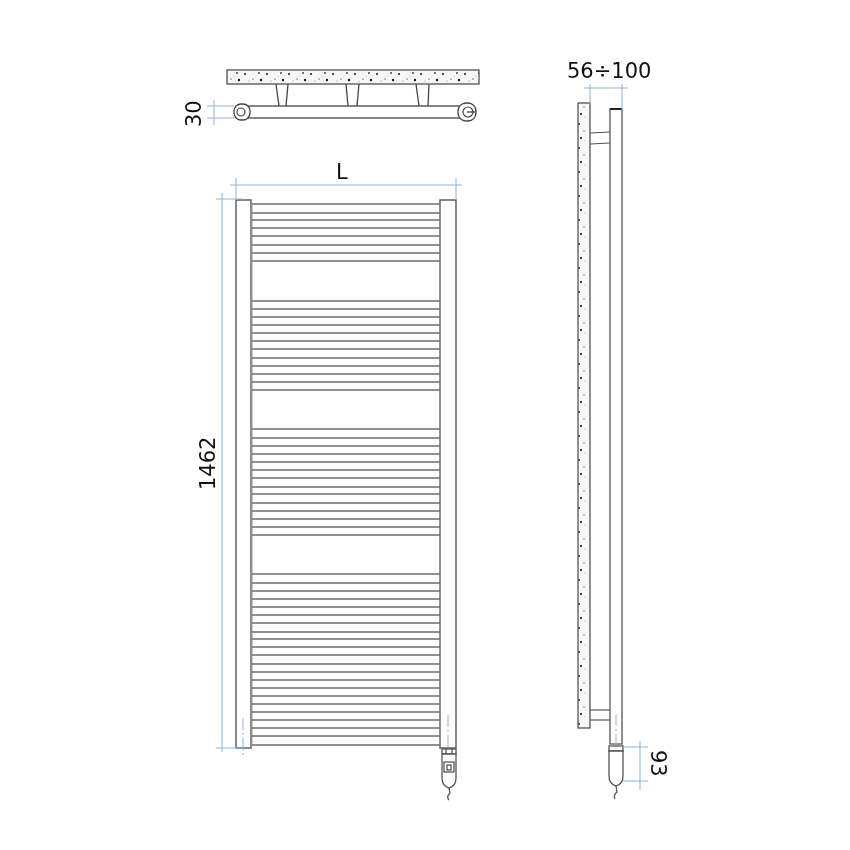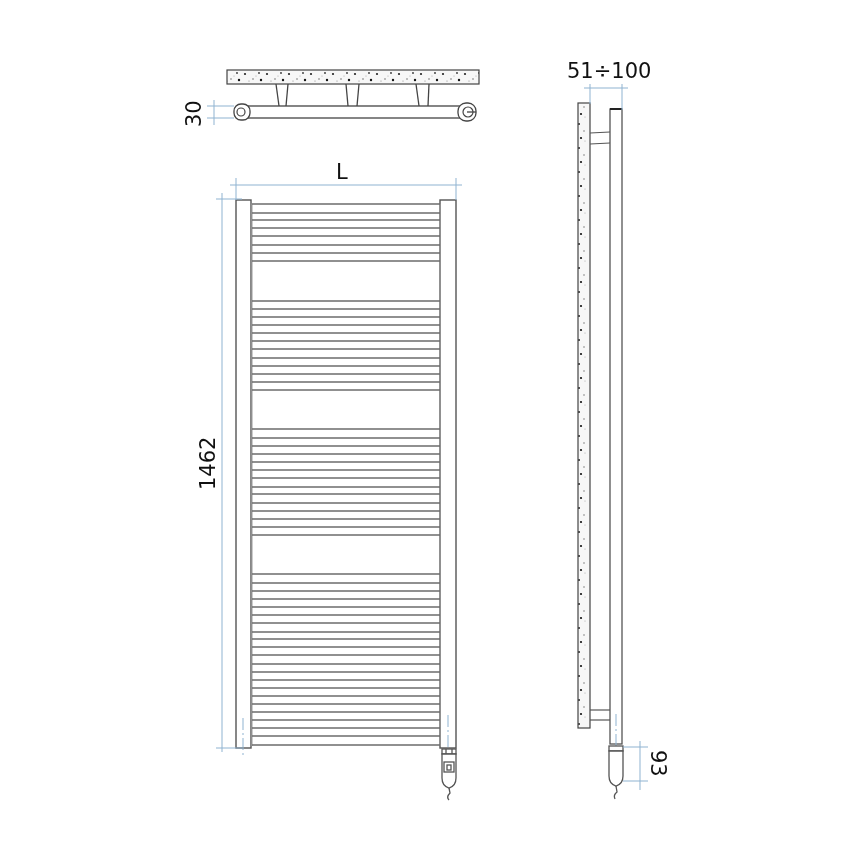--- a/index.html
+++ b/index.html
@@ -182,14 +182,14 @@
       <line x1="623" y1="747" x2="648" y2="747"></line>
       <line x1="623" y1="781" x2="648" y2="781"></line>
       <line x1="640" y1="741" x2="640" y2="790"></line>
     </g>
   </g>
 </svg>
 
 <div class="htmltext" style="left:184px; top:101px; transform-origin: 0 0; transform: rotate(-90deg) translate(-26px, 0);">30</div>
 <div class="htmltext" style="left:336px; top:162px;">L</div>
 <div class="htmltext" style="left:198px; top:490px; transform-origin: 0 0; transform: rotate(-90deg);">1462</div>
-<div class="htmltext" style="left:567px; top:61px;">51÷100</div>
+<div class="htmltext" style="left:567px; top:61px;">56÷100</div>
 <div class="htmltext" style="left:668px; top:750px; transform-origin: 0 0; transform: rotate(90deg);">93</div>
 
 </body></html>

